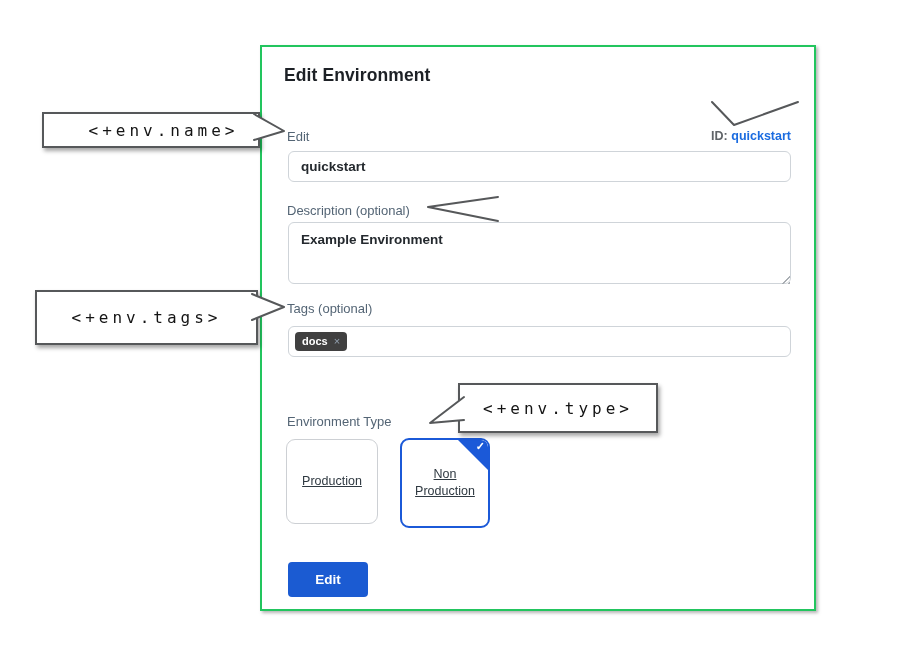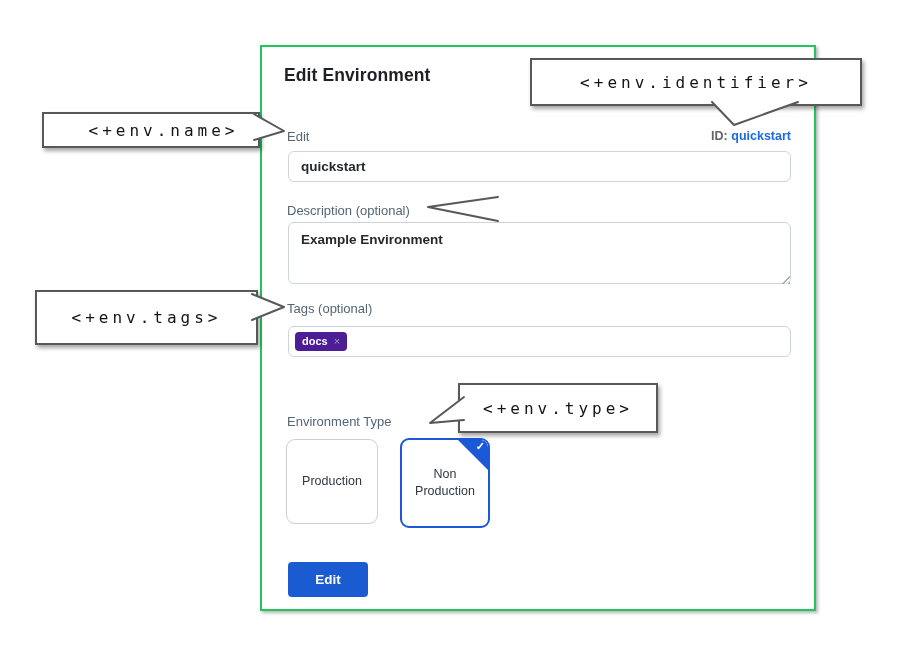--- a/index.html
+++ b/index.html
@@ -47,33 +47,33 @@
     background:repeating-linear-gradient(-45deg, #a9aeb3 0 1.5px, transparent 1.5px 4.5px);
     clip-path:polygon(100% 0, 100% 100%, 0 100%);
   }
   .tags-input {
     position:absolute; left:26px; top:279px; width:503px; height:31px;
     border:1px solid #cfd4d9; border-radius:6px; background:#fff;
     display:flex; align-items:center; padding:0 6px; cursor:text;
   }
   .tag-chip {
     display:inline-flex; align-items:center; gap:6px;
-    background:#4c1d95; color:#ffffff; border-radius:4px;
+    background:#404040; color:#ffffff; border-radius:4px;
     font-size:11px; font-weight:700; padding:3px 7px; line-height:1.2;
   }
   .tag-x { color:#93a1b0; font-weight:400; font-size:11px; cursor:pointer; }
   
   .type-card {
     position:absolute; border-radius:9px; background:#fff;
     display:flex; align-items:center; justify-content:center;
     text-align:center; font-size:12.5px; color:#2f3941; cursor:pointer;
   }
   .card-production { left:24px; top:392px; width:92px; height:85px; border:1px solid #cdd0d4; }
   .card-nonprod   { left:138px; top:391px; width:90px; height:90px; border:2.5px solid #1b59d8; overflow:hidden; }
-  .card-label { width:72px; line-height:1.35; }
+  .card-label { width:72px; line-height:1.35;text-decoration:underline; }
   .corner-fold {
     position:absolute; top:-1px; right:-1px; width:34px; height:34px;
     background:#ffffff; clip-path:polygon(100% 0, 0 0, 100% 100%);
   }
   .corner-fold-blue {
     position:absolute; top:0; right:0; width:30px; height:30px;
     background:#1b59d8; clip-path:polygon(100% 0, 0 0, 100% 100%);
   }
   .corner-check {
     position:absolute; top:0px; right:3px; color:#ffffff;
@@ -147,21 +147,20 @@
       <span class="corner-fold"></span>
       <span class="corner-fold-blue"></span>
       <span class="corner-check">✓</span>
     </div>
 
     <button class="save-btn">Edit</button>
   </div>
 
   <div class="callout co-name">&lt;+env.name&gt;</div>
 
-  <div class="callout co-identifier">&lt;+env.identifier&gt;</div>
 
 
   <div class="callout co-tags">&lt;+env.tags&gt;</div>
 
   <div class="callout co-type">&lt;+env.type&gt;</div>
 
   <svg class="tails" viewBox="0 0 899 646" xmlns="http://www.w3.org/2000/svg">
     <g fill="#ffffff" stroke="#56585a" stroke-width="2" stroke-linejoin="round" stroke-linecap="round">
       <path d="M 254 114 L 284 131 L 254 140"></path>
       <path d="M 712 102 L 734 125 L 798 102"></path>

